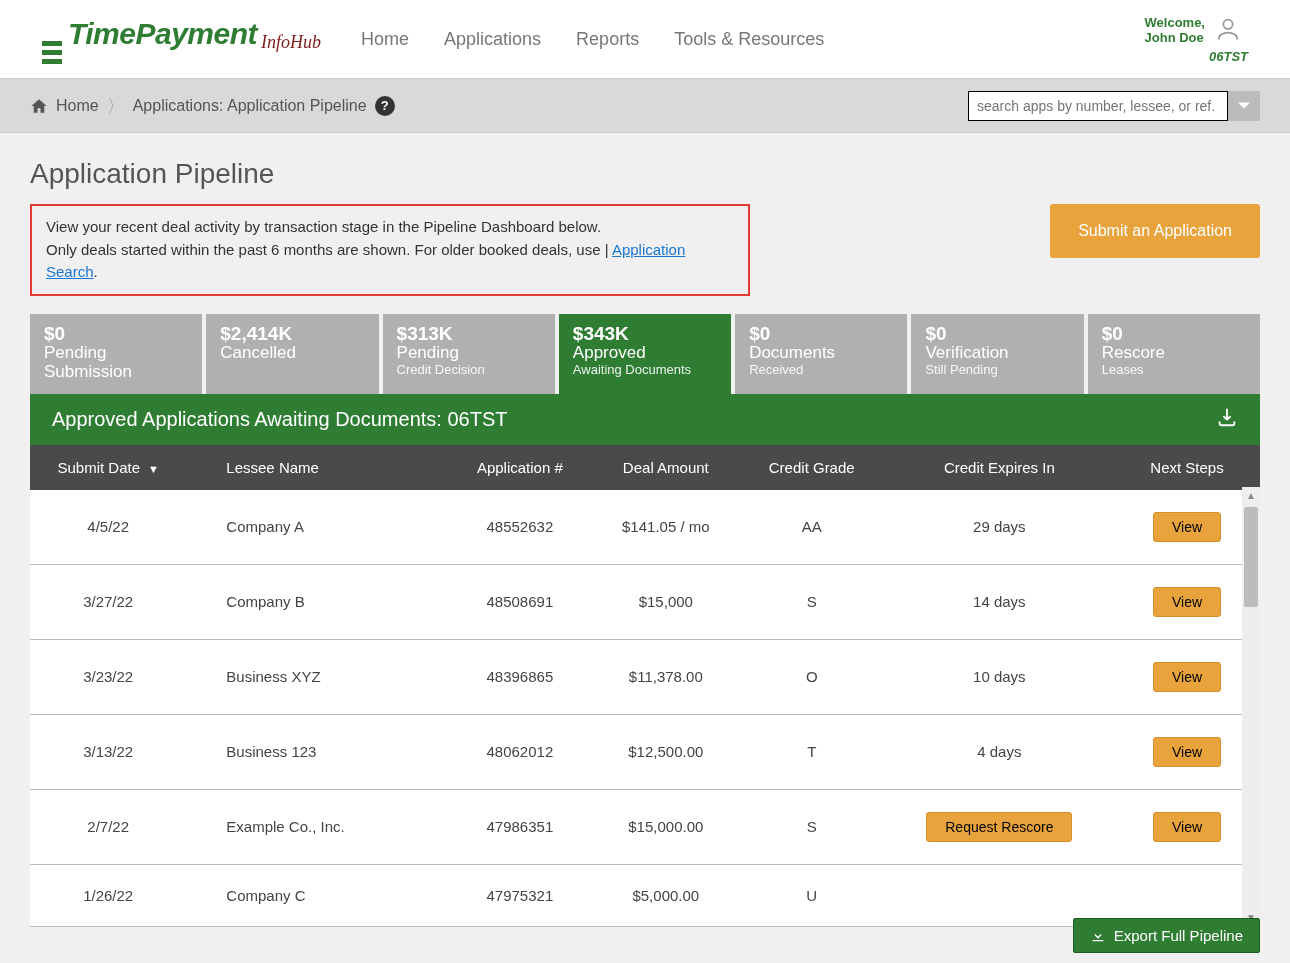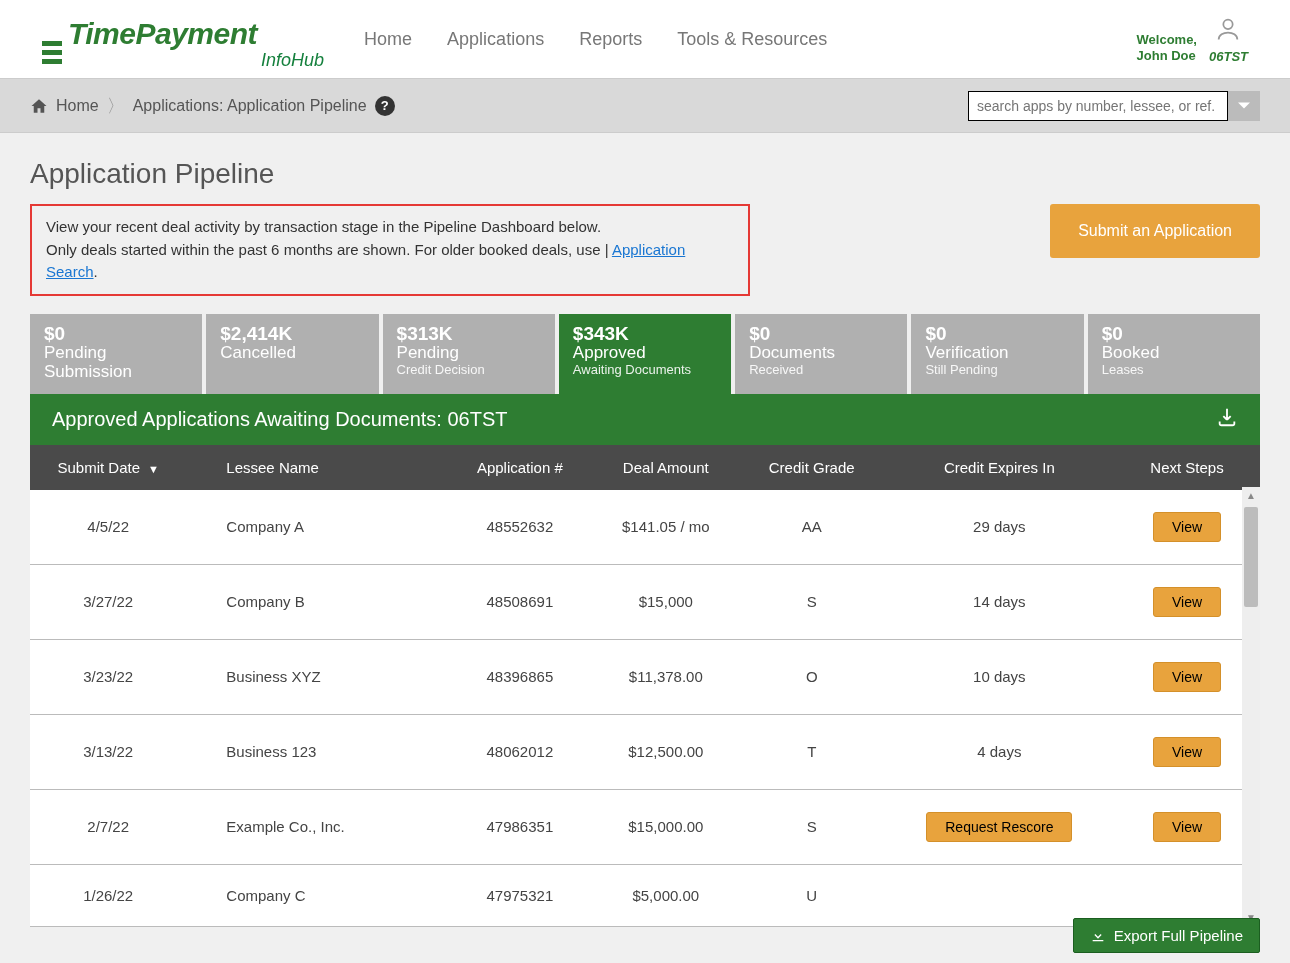--- a/index.html
+++ b/index.html
@@ -2,24 +2,24 @@
 <html><head>
 <meta charset="utf-8">
 <style>
 * { box-sizing: border-box; margin: 0; padding: 0; }
 body { font-family: "Segoe UI", Arial, sans-serif; background: #f0f0f0; width: 1290px; color: #333; }
 .header { display: flex; align-items: center; background: #fff; padding: 10px 42px; height: 78px; }
 .logo { display: flex; align-items: baseline; margin-right: 40px; }
 .logo-bars { display: inline-flex; flex-direction: column; gap: 4px; margin-right: 6px; position: relative; top: 2px; }
 .logo-bars span { display: block; width: 20px; height: 5px; background: #2e7d32; }
 .logo-text { font-size: 30px; font-weight: bold; color: #2e7d32; font-style: italic; letter-spacing: -0.5px; }
-.logo-sub { font-size: 18px; color: #15803d; font-style: italic; margin-left: 4px; position: relative; top: 22px; }
+.logo-sub { font-size: 18px; color: #7f1d1d; font-style: italic; margin-left: 4px; position: relative; top: 4px; font-family: Liberation Serif, serif; }
 .nav { display: flex; gap: 35px; }
 .nav a { color: #777; text-decoration: none; font-size: 18px; }
-.welcome { margin-left: auto; display: flex; align-items: flex-end; gap: 12px; }
+.welcome { margin-left: auto; display: flex; align-items: flex-start; gap: 4px; }
 .welcome-text { font-size: 13px; color: #2e7d32; font-weight: bold; text-align: left; line-height: 1.2; }
 .avatar-block { text-align: center; font-style: italic; }
 .avatar { width: 28px; height: 28px; }
 .avatar-code { font-size: 13px; color: #2e7d32; font-weight: bold; margin-top: 2px; }
 .breadcrumb-bar { background: #d9d9d9; padding: 10px 30px; display: flex; align-items: center; height: 55px; border-top: 1px solid #ccc; border-bottom: 1px solid #ccc; }
 .breadcrumb { display: flex; align-items: center; gap: 8px; font-size: 16px; color: #555; }
 .bc-sep { color: #999; font-size: 18px; }
 .help-icon { display: inline-flex; width: 20px; height: 20px; background: #333; color: #fff; border-radius: 50%; align-items: center; justify-content: center; font-size: 13px; font-weight: bold; }
 .search-wrap { margin-left: auto; display: flex; }
 .search-input { width: 260px; padding: 6px 8px; border: 1px solid #000000; font-size: 14px; background: #fff; }
@@ -144,21 +144,21 @@
         <div class="label">Documents</div>
         <div class="sub">Received</div>
       </div>
       <div class="tab">
         <div class="amount">$0</div>
         <div class="label">Verification</div>
         <div class="sub">Still Pending</div>
       </div>
       <div class="tab">
         <div class="amount">$0</div>
-        <div class="label">Booked</div>
+        <div class="label">Rescore</div>
         <div class="sub">Leases</div>
       </div>
     </div>
 
   <div class="section-header">
     <span>Approved Applications Awaiting Documents: 06TST</span>
     <span class="dl-icon">
       <svg width="22" height="22" viewBox="0 0 24 24" fill="none" stroke="#fff" stroke-width="2">
           <path d="M12 3v12m0 0l-4-4m4 4l4-4M4 17v2a2 2 0 002 2h12a2 2 0 002-2v-2"></path>
         </svg>

